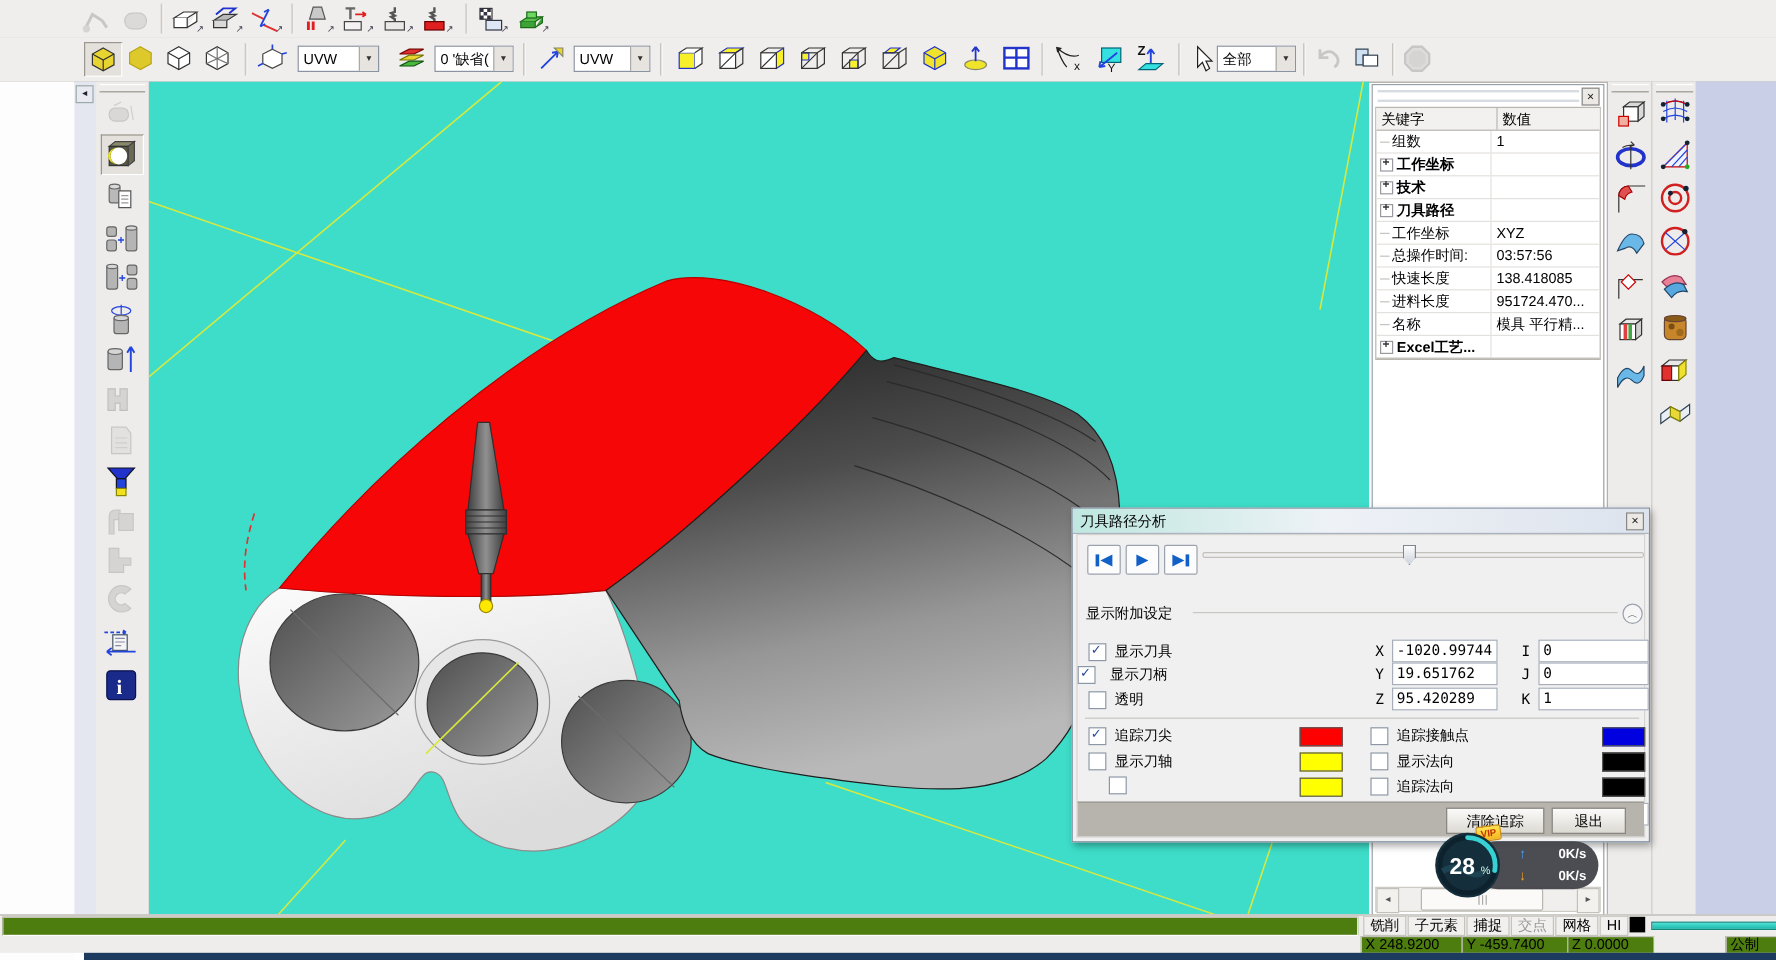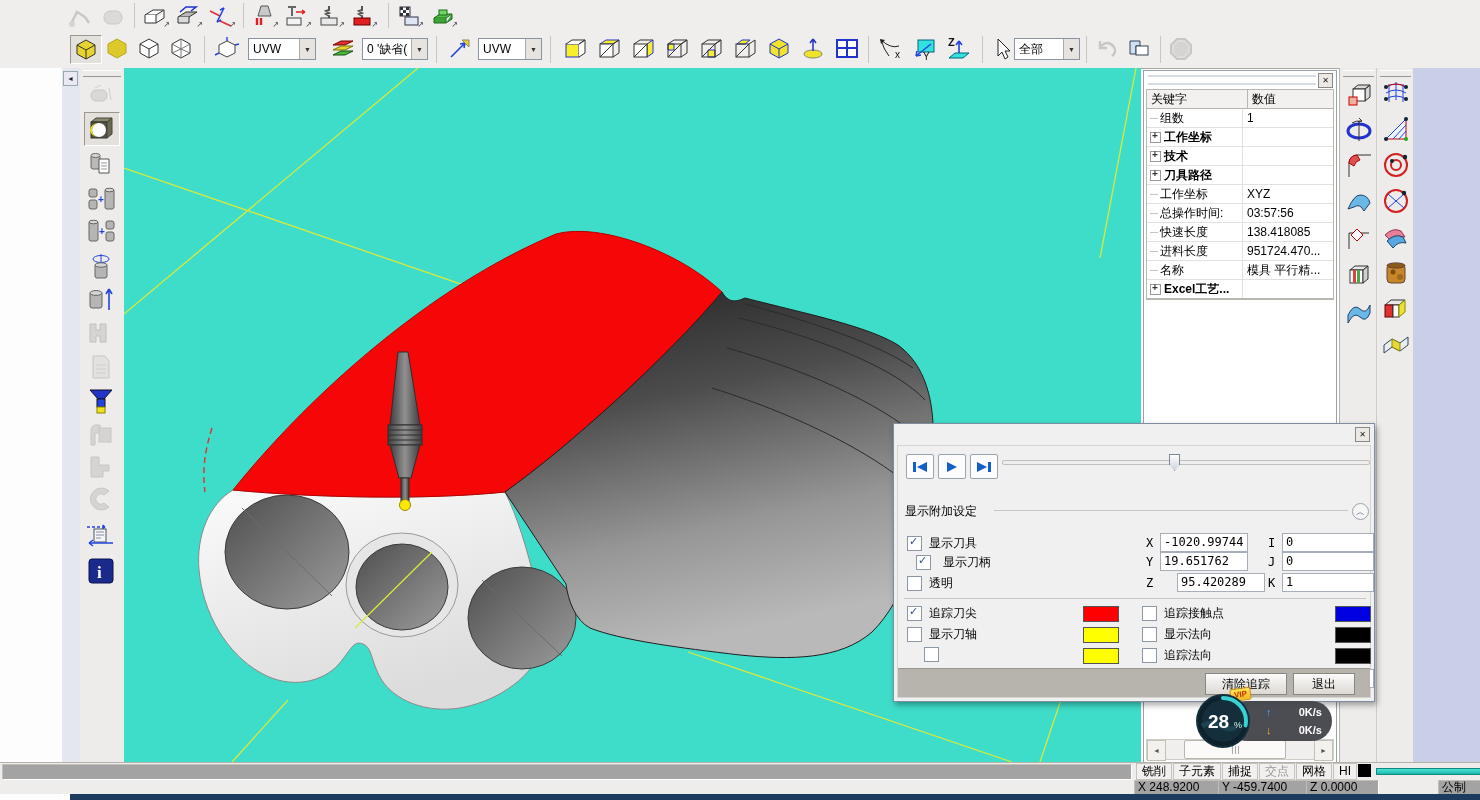--- a/index.html
+++ b/index.html
@@ -74,21 +74,21 @@
        font-family:"DejaVu Sans Mono","Liberation Mono",monospace;}
   .axlbl{position:absolute;font-size:12px;font-family:"DejaVu Sans Mono",monospace;}
   .sw{position:absolute;width:34px;height:14px;border:1px solid #555;}
   .dfoot{position:absolute;left:0;right:0;bottom:0;height:28px;background:#b7b4ae;border-top:1px solid #9a978f;}
   .dbtn{position:absolute;top:4px;height:20px;background:linear-gradient(#fbfbfa,#dcd9d3);border:1px solid #8a8782;
         display:flex;align-items:center;justify-content:center;font-size:12px;}
   
   .status1{background:#efedeb;border-top:1px solid #b5b2ac;}
   .modeseg{height:15px;border:1px solid #c6c3bd;background:#f2f0ee;padding:0 5px;font-size:12px;line-height:14px;}
   .modeseg.dim{color:#999;}
-  .sunken{border:1px solid #c2bfb9;border-bottom-color:#fff;border-right-color:#fff;background:#a3a3a3;}
+  .sunken{border:1px solid #c2bfb9;border-bottom-color:#fff;border-right-color:#fff;background:#4d7c0f;}
   .coord{position:absolute;font-size:12px;line-height:13px;padding-left:3px;}
   
   .pill{position:absolute;width:104px;height:40px;background:rgba(66,66,74,.95);border-radius:20px;color:#fff;}
   .pill .r1,.pill .r2{position:absolute;left:38px;right:10px;display:flex;justify-content:space-between;font-size:11px;font-weight:bold;}
   .pcirc{position:absolute;}
   .vip{position:absolute;background:linear-gradient(#ffe352,#f5b71e);color:#c03000;font-size:8px;font-weight:bold;
        padding:1px 3px;border-radius:2px;transform:rotate(-8deg);border:1px solid #d09010;}
 </style>
 </head>
 <body>
@@ -741,20 +741,23 @@
     <div class="li" style="left:2px;top:262px;">
       <svg width="30" height="28">
           <path d="M3 14 l8 -6 8 4 8 -6 v8 l-8 6 -8 -4 -8 6 z" fill="#e8eef4" stroke="#345"></path>
           <path d="M11 8 l8 4 v8 l-8 -4 z" fill="#e8d838" stroke="#880"></path>
         </svg>
     </div>
   </div>
   <div class="ab" style="left:1413px;top:68px;width:67px;height:694px;background:#c9cfe6;"></div>
 
   <div class="ab dlg" style="left:893px;top:423px;width:480px;height:277px;">
+    <div class="dtitle">
+      <span>刀具路径分析</span>
+    </div>
     <div class="xbtn" style="right:4px;top:3px;"></div>
     <div class="dbody">
 
       <div class="pbtn" style="left:8px;top:8px;">
         <svg width="16" height="12">
             <rect x="1" y="1" width="3" height="10" fill="#1060c8"></rect>
             <polygon points="15,1 15,11 5,6" fill="#1060c8"></polygon>
           </svg>
       </div>
       <div class="pbtn" style="left:40px;top:8px;">
@@ -772,39 +775,39 @@
       <div class="sthumb2" style="left:271px;top:8px;"></div>
 
       <div class="ab" style="left:7px;top:57px;font-size:12px;">显示附加设定</div>
       <div class="secline" style="left:96px;top:64px;width:354px;"></div>
       <div class="chev" style="left:454px;top:57px;"></div>
 
       <div class="crow" style="left:9px;top:89px;">
           <span class="cb on"></span>
           <span>显示刀具</span>
         </div>
-      <div class="crow" style="left:18px;top:108px;gap:12px;">
+      <div class="crow" style="left:0;top:108px;gap:12px;">
           <span class="cb on"></span>
           <span>显示刀柄</span>
         </div>
       <div class="crow" style="left:9px;top:129px;">
           <span class="cb"></span>
           <span>透明</span>
         </div>
 
       <div class="axlbl" style="left:248px;top:90px;">X</div>
       <div class="fld" style="left:262px;top:87px;width:80px;">-1020.99744</div>
       <div class="axlbl" style="left:370px;top:90px;">I</div>
       <div class="fld" style="left:384px;top:87px;width:84px;">0</div>
       <div class="axlbl" style="left:248px;top:109px;">Y</div>
       <div class="fld" style="left:262px;top:106px;width:80px;">19.651762</div>
       <div class="axlbl" style="left:370px;top:109px;">J</div>
       <div class="fld" style="left:384px;top:106px;width:84px;">0</div>
       <div class="axlbl" style="left:248px;top:130px;">Z</div>
-      <div class="fld" style="left:279px;top:127px;width:80px;">95.420289</div>
+      <div class="fld" style="left:262px;top:127px;width:80px;">95.420289</div>
       <div class="axlbl" style="left:370px;top:130px;">K</div>
       <div class="fld" style="left:384px;top:127px;width:84px;">1</div>
       <div class="secline" style="left:6px;top:152px;width:462px;"></div>
 
       <div class="crow" style="left:9px;top:159px;">
           <span class="cb on"></span>
           <span>追踪刀尖</span>
         </div>
       <div class="sw" style="left: 185px; top: 160px; background: rgb(255, 0, 0);"></div>
       <div class="crow" style="left:9px;top:180px;">

